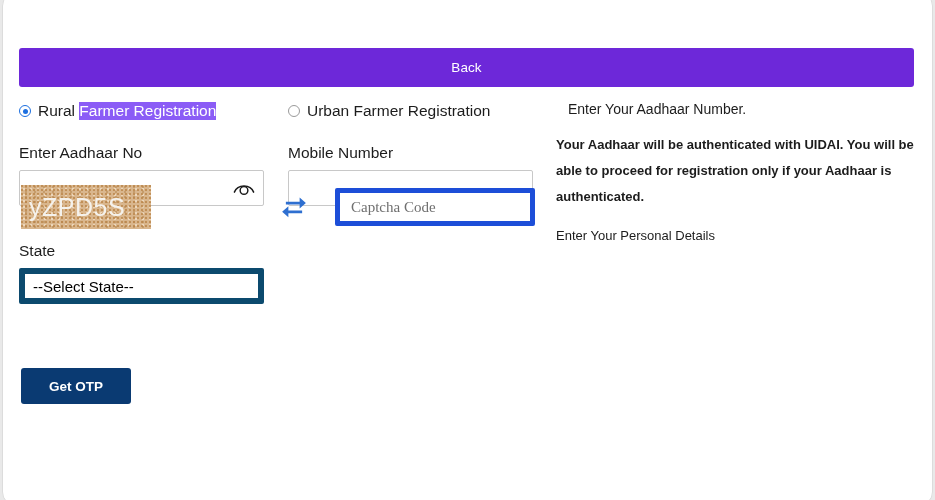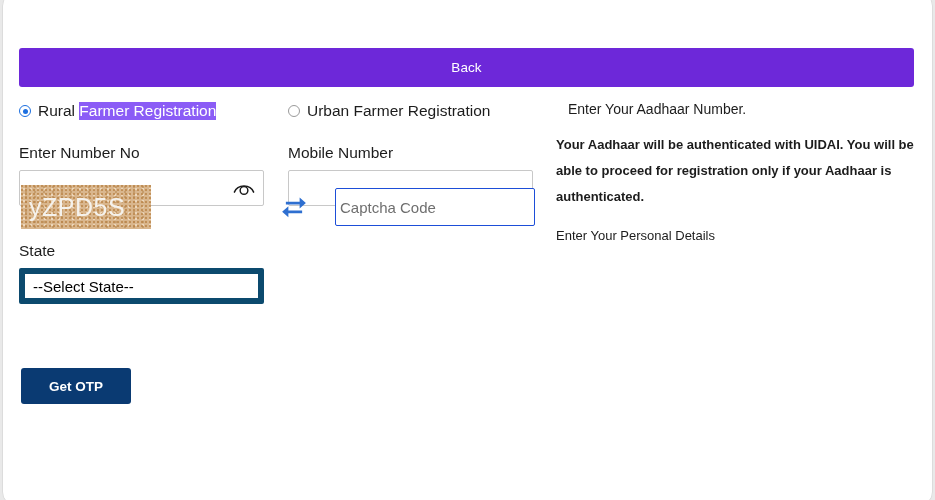--- a/index.html
+++ b/index.html
@@ -180,27 +180,27 @@
     position: absolute;
     left: 260px; top: 6px;
     width: 30px; height: 30px;
     cursor: pointer;
   }
 
   #captcha-input {
     position: absolute;
     left: 316px; top: 3px;
     width: 200px; height: 38px;
-    border: 1px solid #1d4ed8;
+    border: 5px solid #1d4ed8;
     background: #fff;
     border-radius: 2px;
-    font-family: Liberation Sans, sans-serif;
+    font-family: Liberation Serif, serif;
     font-size: 15px;
     color: #333;
-    padding: 0 4px;
+    padding: 0 11px;
     outline: none;
   }
   #captcha-input::placeholder { color: #6f6f6f; }
 
   
   #get-otp-button {
     position: absolute;
     left: 18px;
     top: 375px;
     width: 110px;
@@ -260,21 +260,21 @@
   <div id="form-area">
 
     <div class="col-left">
 
       <div class="radio-row">
         <span class="radio-dot checked"></span>
         <span class="radio-label-plain">Rural </span>
         <span class="radio-label-sel">Farmer Registration</span>
       </div>
 
-      <div class="field-label">Enter Number No</div>
+      <div class="field-label">Enter Aadhaar No</div>
 
       <div class="input-wrap">
         <input class="txt-input" type="text" placeholder="" style="">
         <svg id="eye-icon" viewBox="0 0 24 17">
           <path d="M1.5 13 C5 4, 19 4, 22.5 13" fill="none" stroke="#1a1a1a" stroke-width="1.6" stroke-linecap="round"></path>
           <circle cx="12" cy="11.2" r="4.2" fill="none" stroke="#1a1a1a" stroke-width="1.6"></circle>
         </svg>
       </div>
 
       <div class="field-label" style="margin-top:36px;">State</div>

